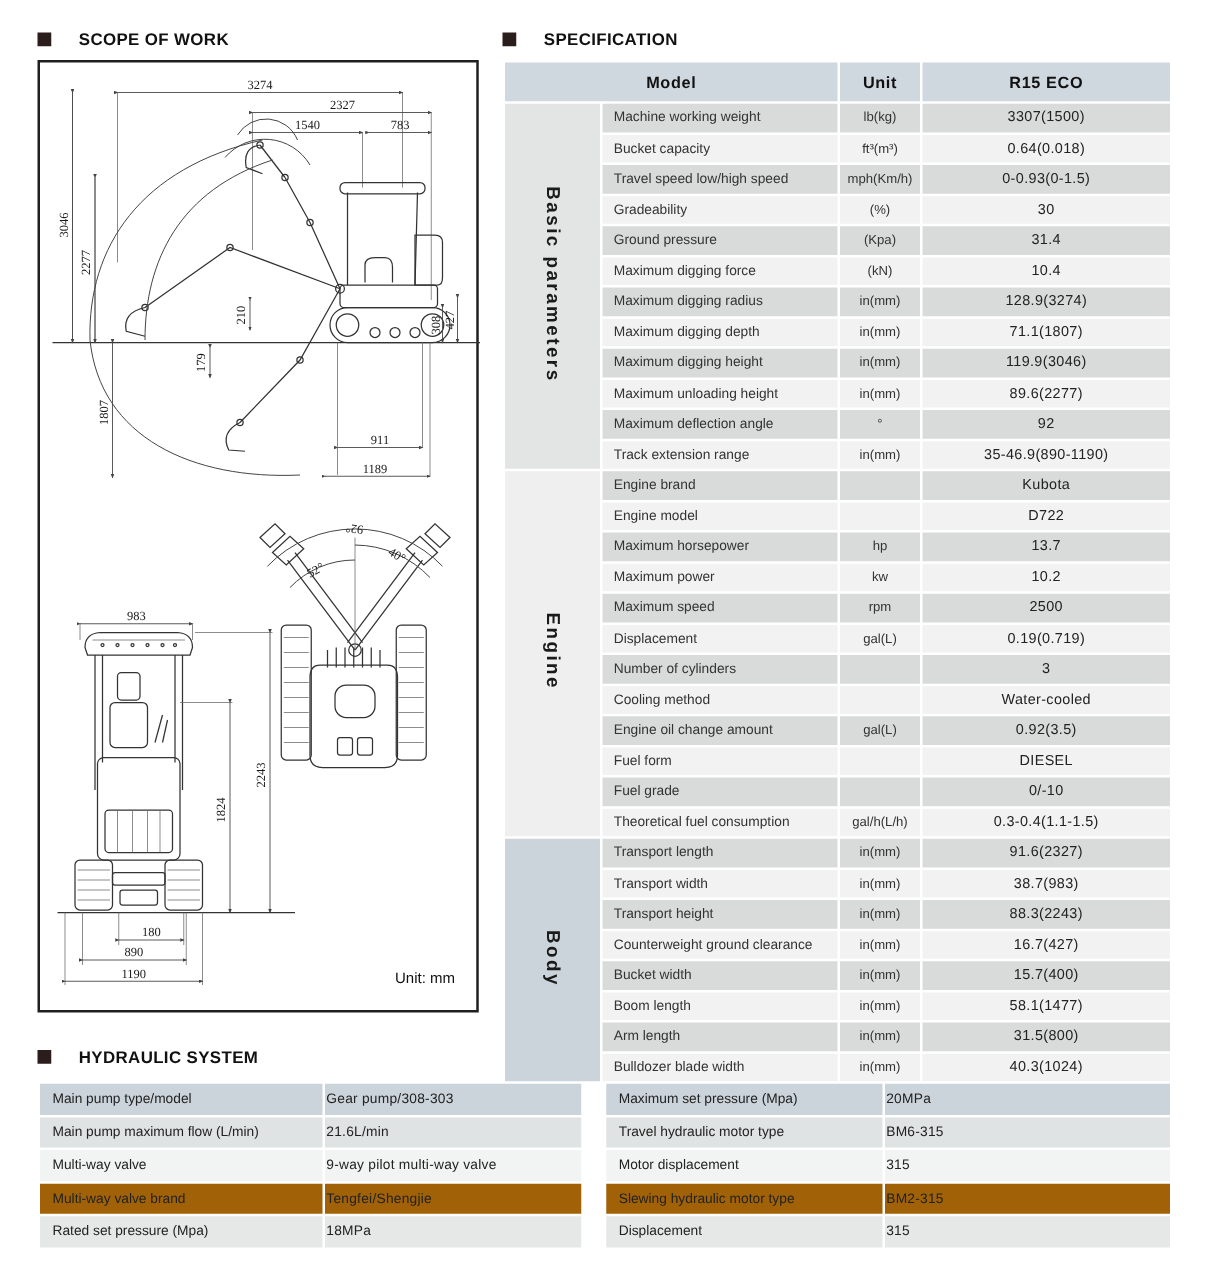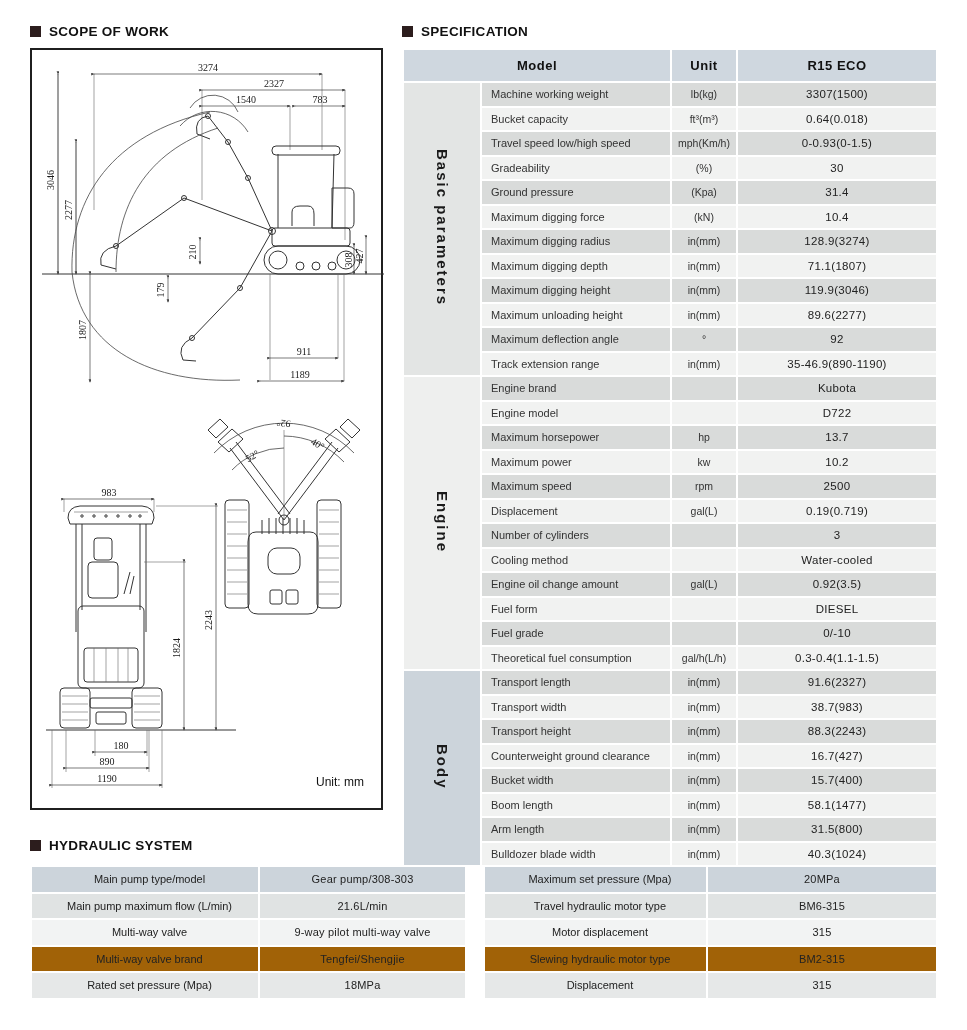--- a/index.html
+++ b/index.html
@@ -1,20 +1,20 @@
 <!DOCTYPE html>
 <html><head>
 <meta charset="utf-8">
 <style>
   html,body{margin:0;padding:0;background:#ffffff;}
   .page{position:relative;width:967px;height:1030px;background:#fff;
         font-family:"Liberation Sans",sans-serif;color:#222;overflow:hidden;}
 
   
-  .sec-title{position:absolute;display:flex;align-items:center;gap:8px;
+  .sec-title{position:absolute;display:flex;align-items:center;gap:22px;
              font-weight:bold;font-size:13.5px;letter-spacing:.3px;color:#111;}
   .sec-title .sq{width:11px;height:11px;background:#2c1d1d;display:inline-block;}
 
   
   .scope-box{position:absolute;left:30px;top:48px;width:353px;height:762px;
              border:2px solid #1f1f1f;box-sizing:border-box;background:#fff;}
   svg text.dim{font-family:"Liberation Serif",serif;font-size:10px;fill:#1a1a1a;}
   svg text.unitlbl{font-family:"Liberation Sans",sans-serif;font-size:12px;fill:#111;}
   svg .ln{stroke:#333;stroke-width:1;fill:none;}
   svg .thin{stroke:#666;stroke-width:.6;fill:none;}
@@ -35,22 +35,22 @@
   .spec-table td.grp{text-align:center;vertical-align:middle;}
   .spec-table td.grp .vtext{writing-mode:vertical-rl;text-orientation:mixed;
       font-weight:bold;font-size:15px;letter-spacing:2px;color:#1a1a1a;display:inline-block;}
   .spec-table tbody td.g0{background:#e3e5e4 !important;}
   .spec-table tbody td.g1{background:#eeefee !important;}
   .spec-table tbody td.g2{background:#ccd4db !important;}
 
   
   .hyd{position:absolute;top:865px;border-collapse:separate;border-spacing:2px;table-layout:fixed;}
   .hyd td{height:22.5px;font-size:11px;color:#222;}
-  .hyd td.lbl{text-align:center;padding-left:10px;}
-  .hyd td.val{text-align:center;letter-spacing:.2px;}
+  .hyd td.lbl{text-align:left;padding-left:10px;}
+  .hyd td.val{text-align:left;letter-spacing:.2px;}
   .hyd tr:nth-child(1) td{background:#ccd4db;}
   .hyd tr:nth-child(2) td{background:#e0e3e3;}
   .hyd tr:nth-child(3) td{background:#f2f3f3;}
   .hyd tr:nth-child(4) td{background:#a16207;}
   .hyd tr:nth-child(5) td{background:#e6e8e8;}
   .hyd tr:nth-child(6) td{background:#f2f3f3;}
   .hyd-left{left:30px;width:437px;}
   .hyd-right{left:483px;width:455px;}
 </style>
 </head>

